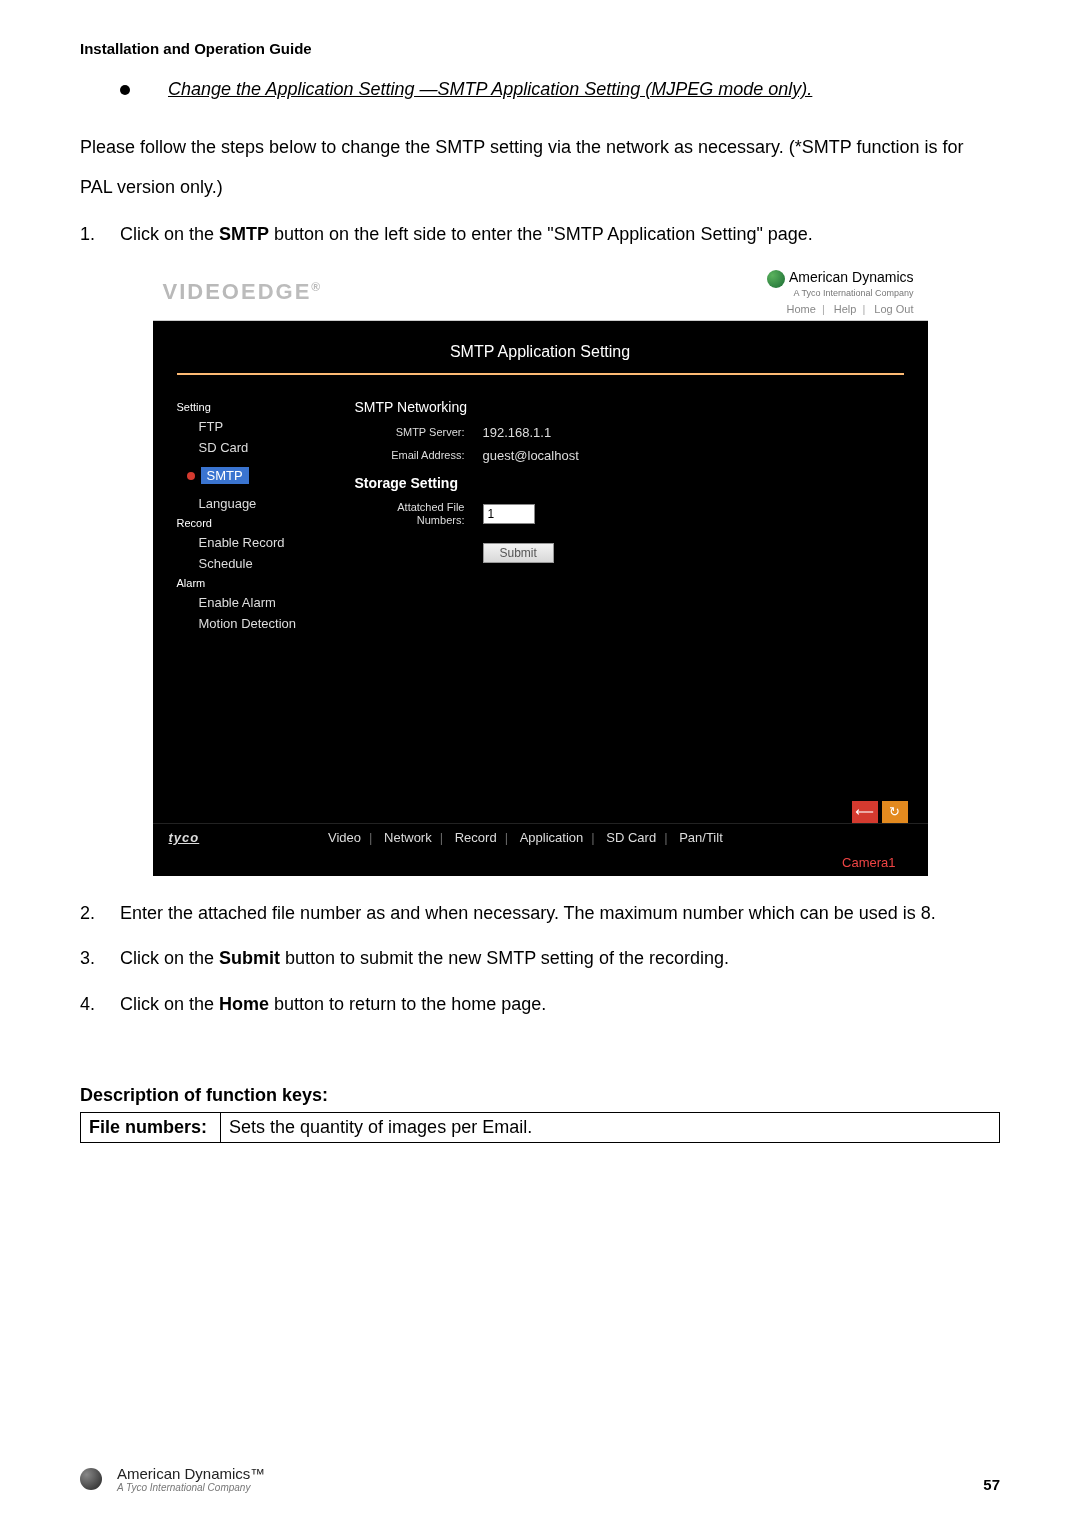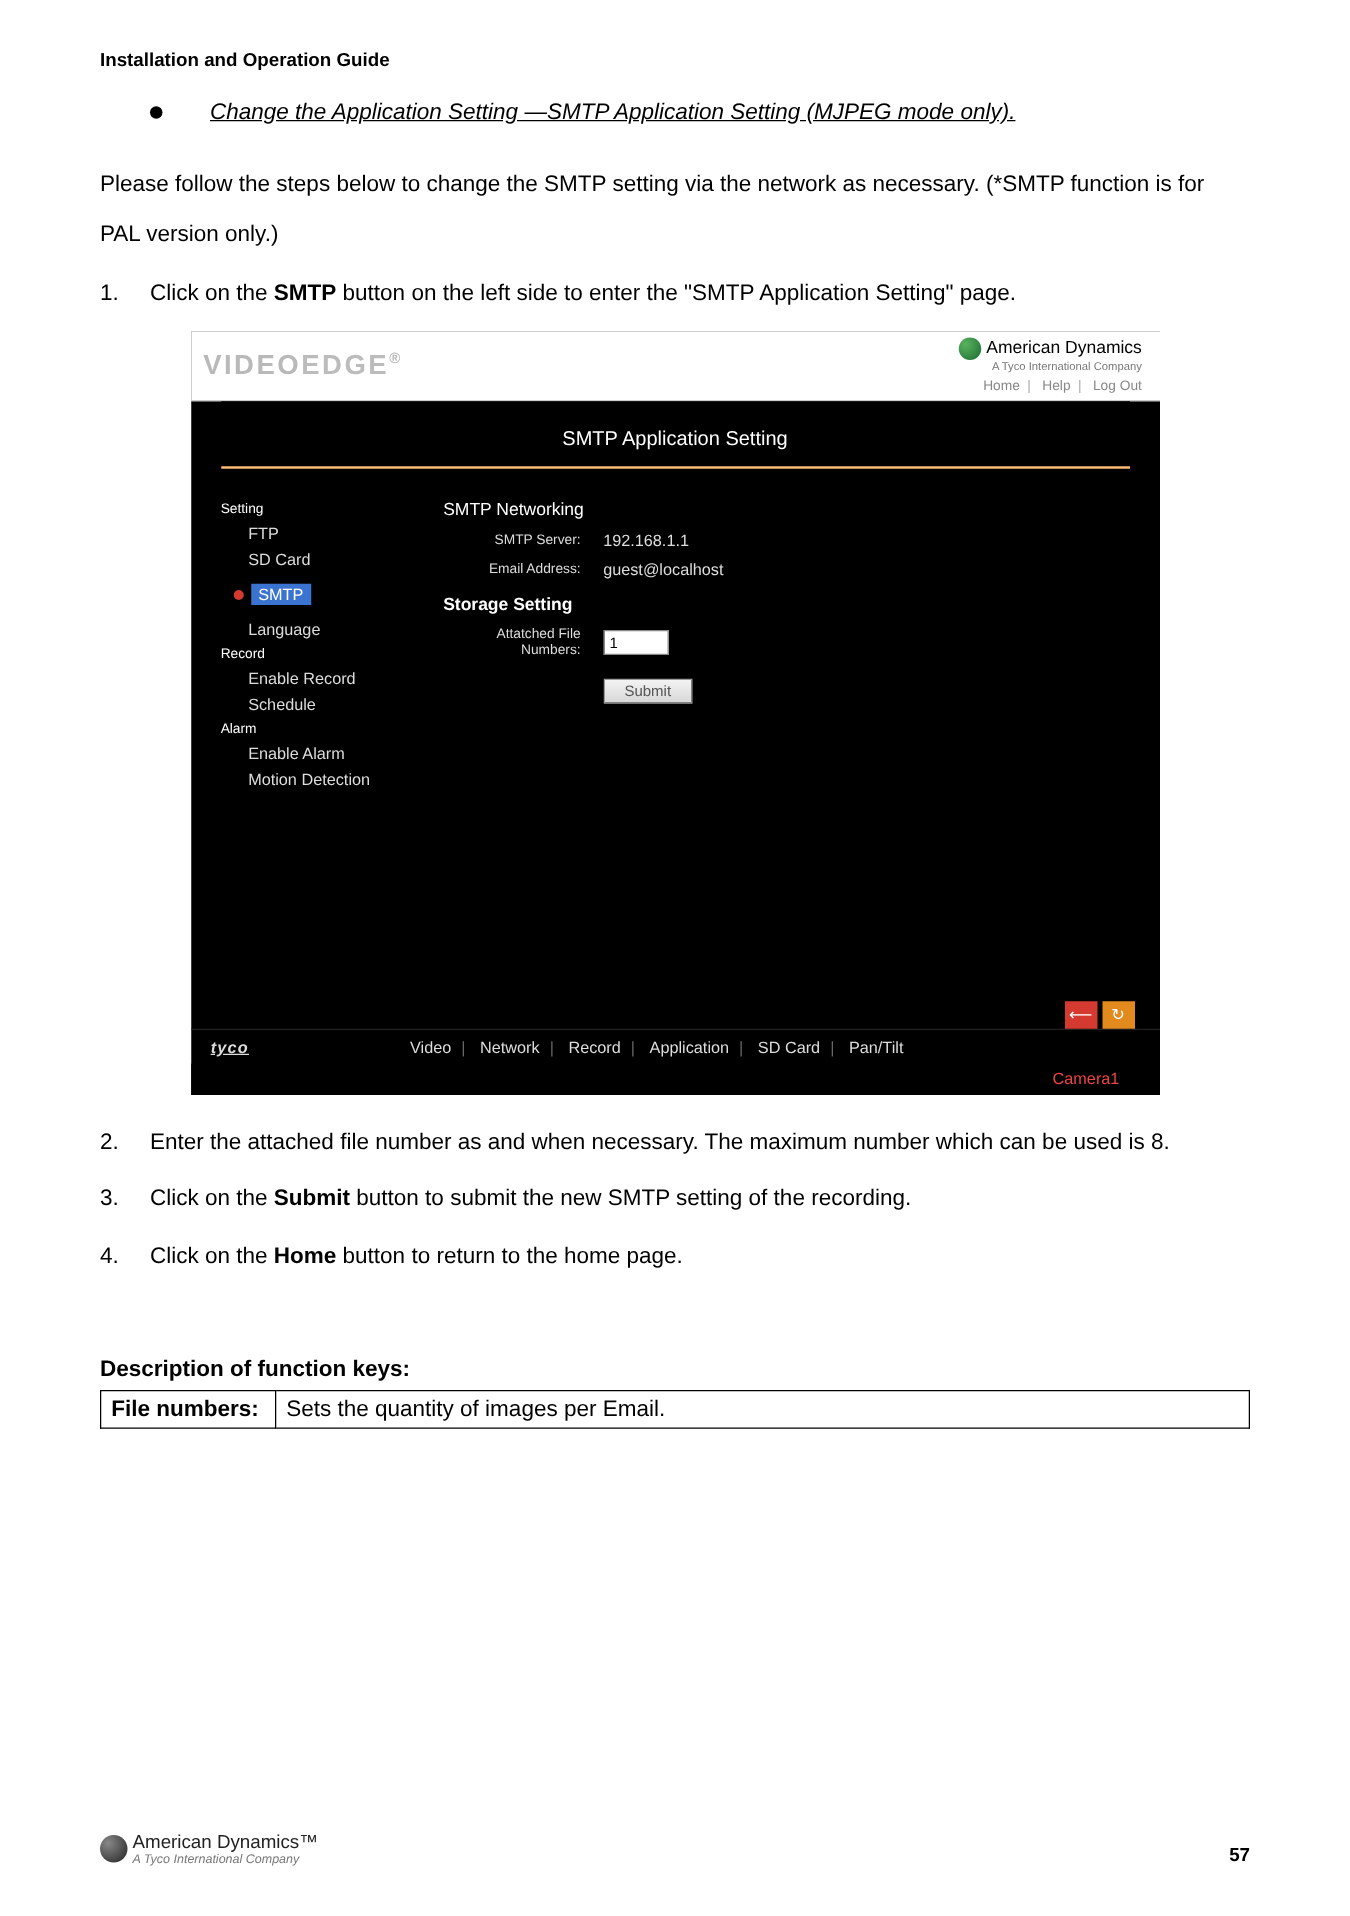--- a/index.html
+++ b/index.html
@@ -156,21 +156,21 @@
     border-collapse: collapse; width: 100%; font-size: 18px;
   }
   .func-table td { border: 1px solid #000; padding: 4px 8px; vertical-align: top; }
   .func-table td:first-child { font-weight: bold; width: 140px; }
 
   .page-footer {
     position: absolute;
     bottom: 40px; left: 80px; right: 80px;
     display: flex; justify-content: space-between; align-items: flex-end;
   }
-  .footer-brand { font-size: 15px; color: #222; display: flex; align-items: center; gap: 4px; }
+  .footer-brand { font-size: 15px; color: #222; display: flex; align-items: center; gap: 15px; }
   .footer-brand .globe2 {
     width: 22px; height: 22px; border-radius: 50%;
     background: radial-gradient(circle at 30% 30%, #888, #222);
     display: inline-block;
   }
   .footer-brand .brand-col { display: flex; flex-direction: column; line-height: 1.1; }
   .footer-sub { font-size: 10px; color: #777; font-style: italic; }
   .page-num { font-size: 15px; font-weight: bold; }
 </style>
 </head>

